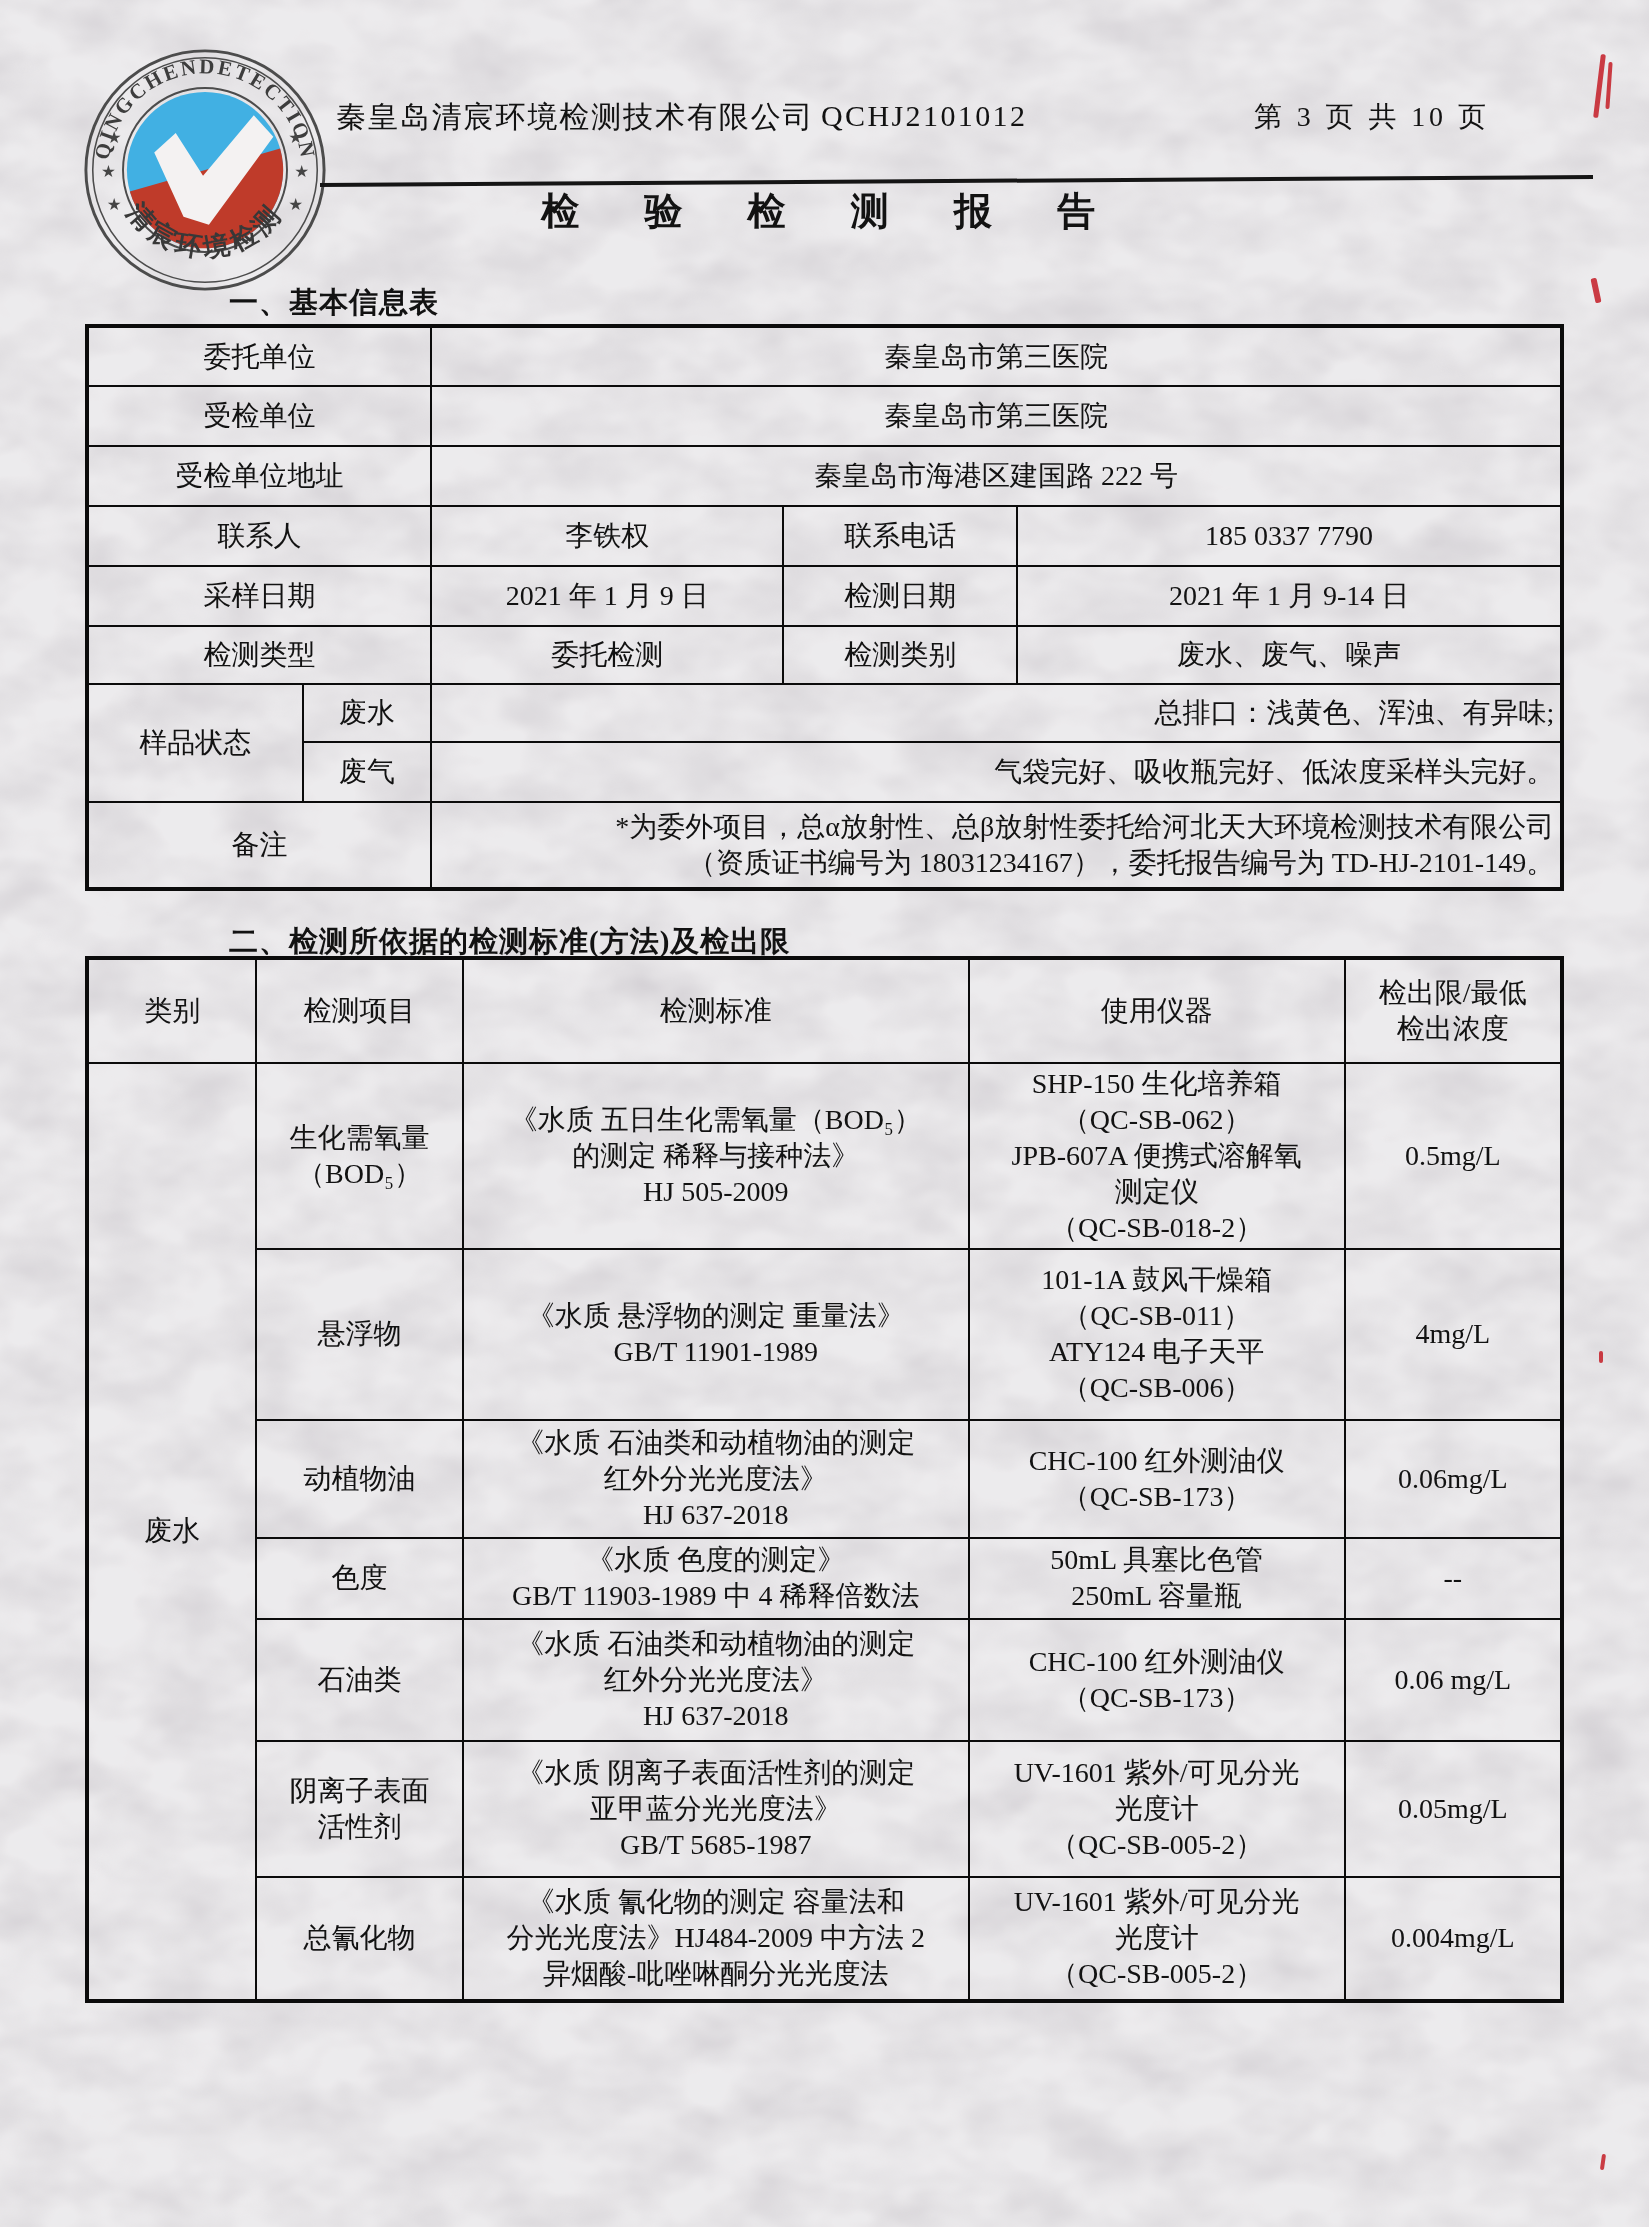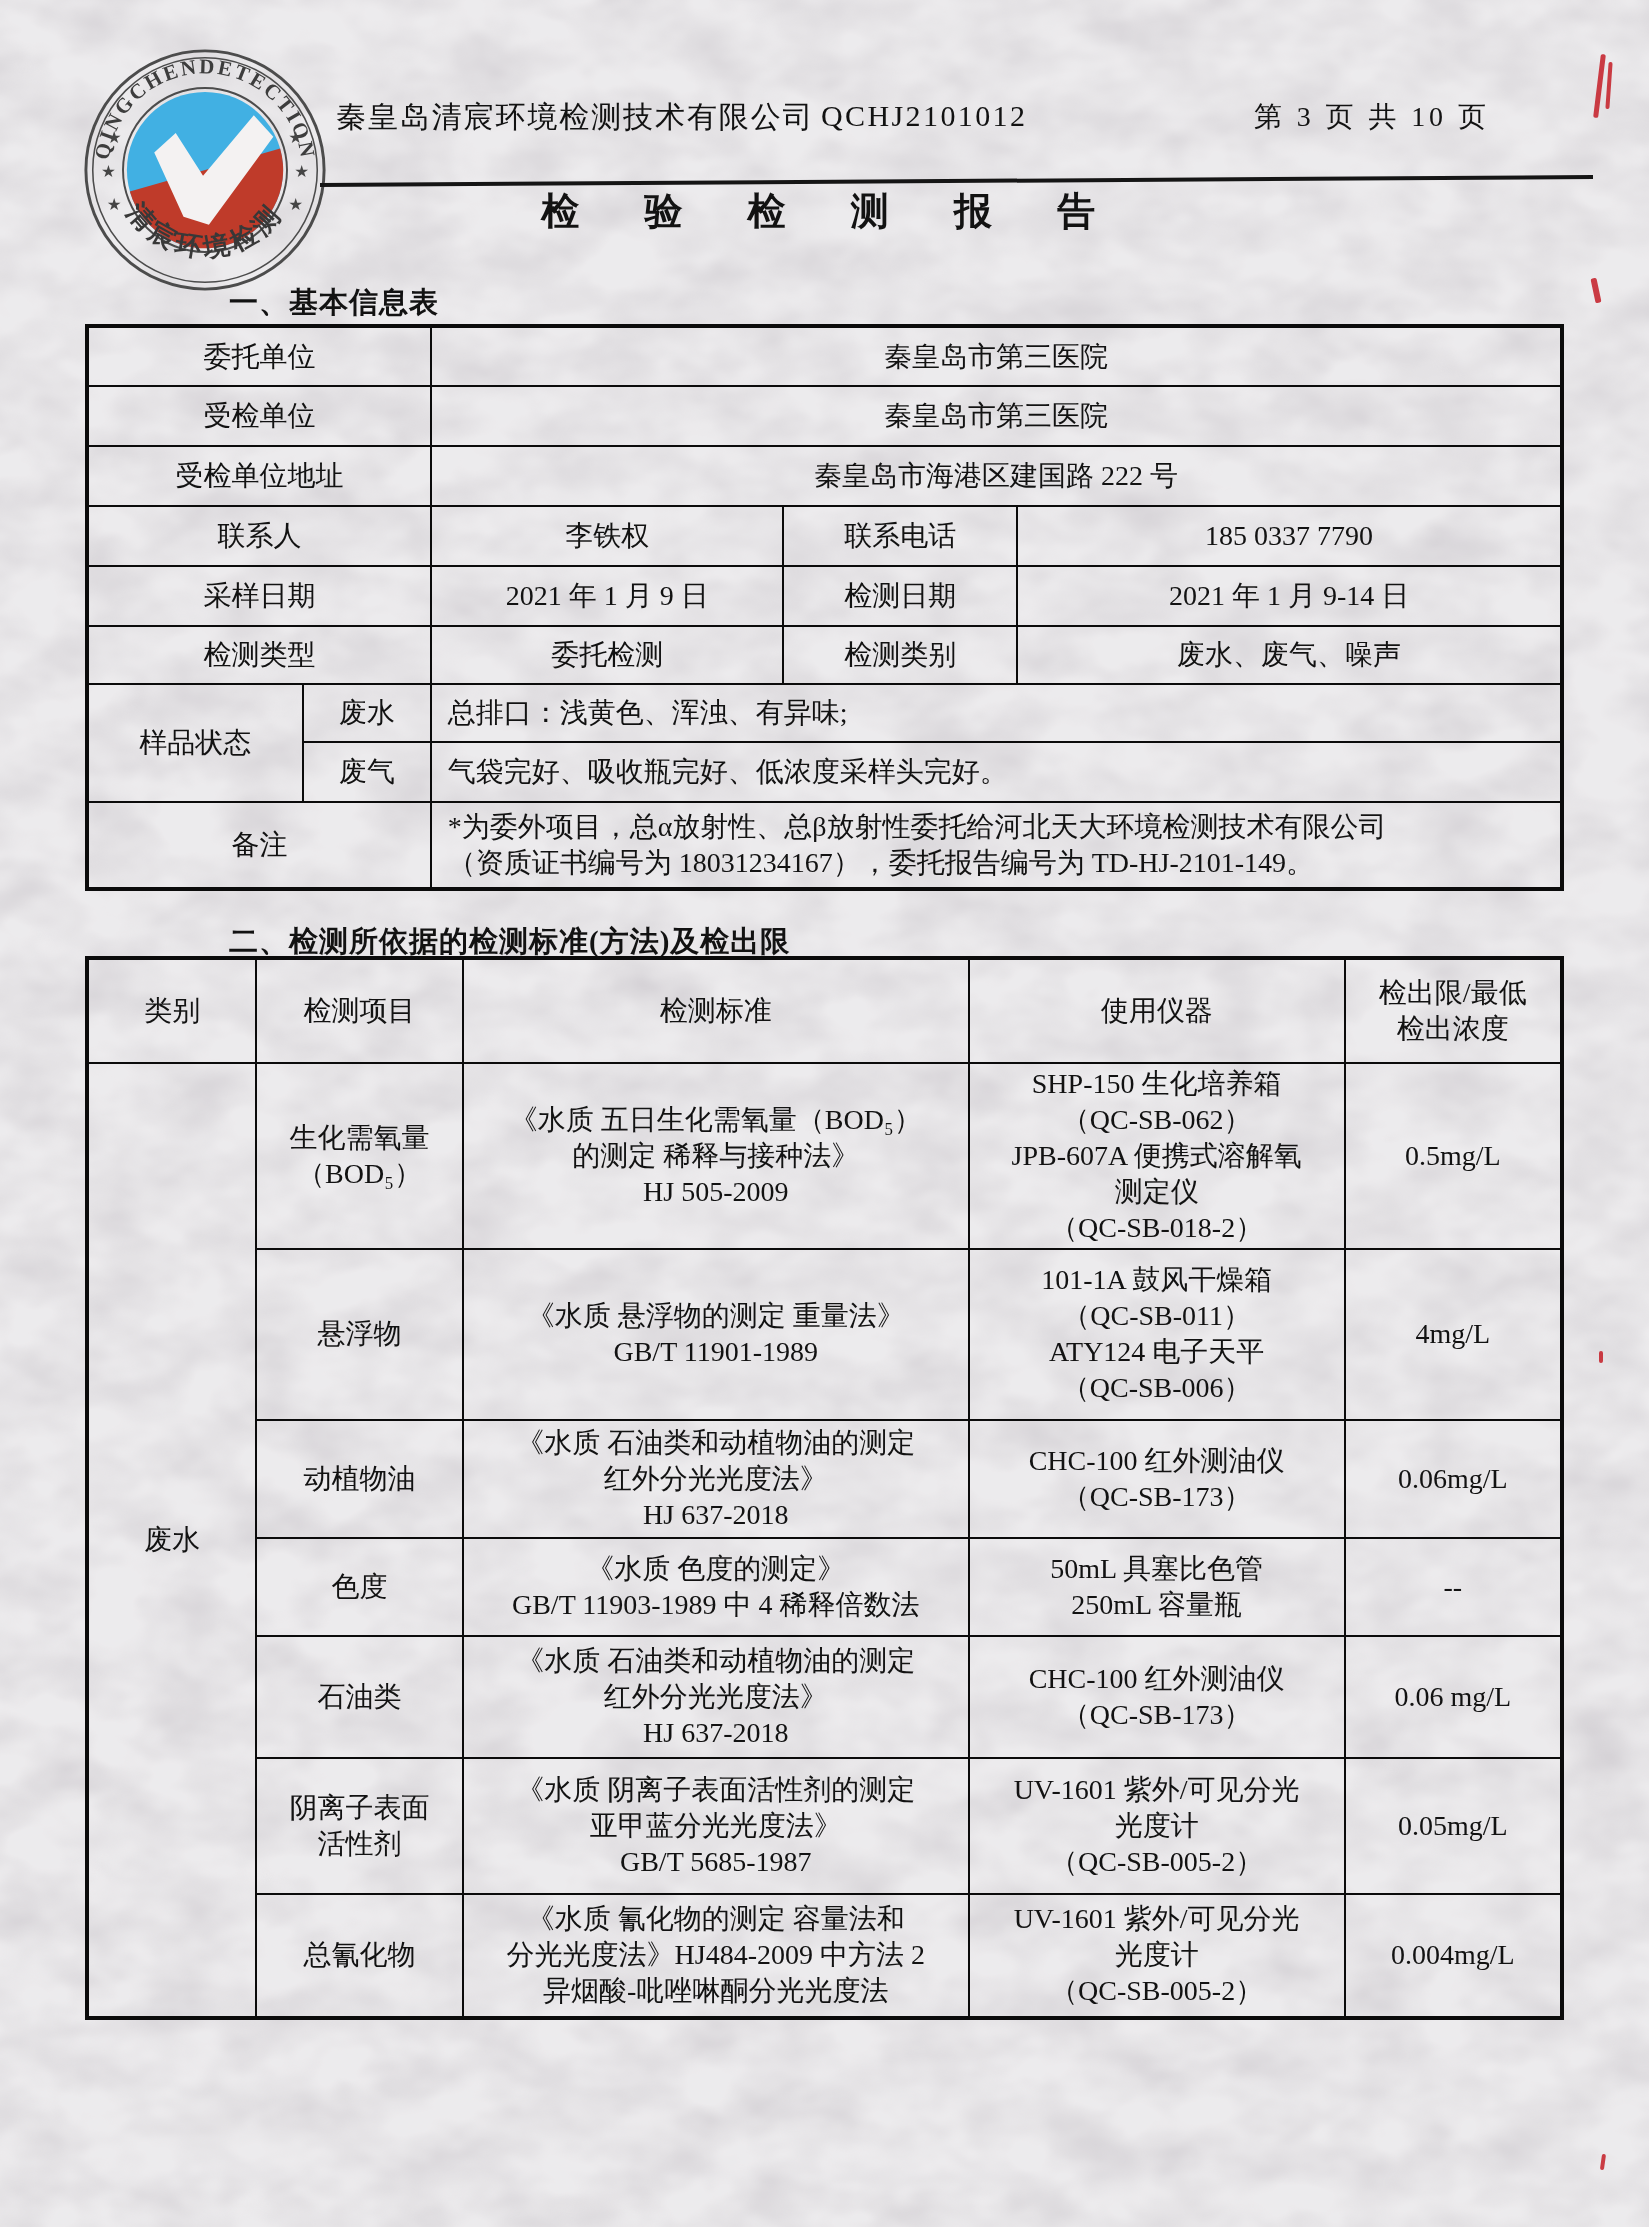--- a/index.html
+++ b/index.html
@@ -38,25 +38,25 @@
     border:2.4px solid #0b0b0b;
     font-size:28px;font-weight:normal;
     text-align:center;vertical-align:middle;
     padding:1.9px 5.8px;
     white-space:pre-line;
     line-height:1.28;
     overflow:hidden;
   }
   table{border:4.4px solid #0b0b0b;}
   .t1 .r62{height:60px;} .t1 .r60{height:58px;} .t1 .r90{height:87px;}
-  .left{text-align:left;padding-left:15.5px;}
+  .left{text-align:right;padding-left:15.5px;}
   .t2 td{font-size:28px;line-height:36px;}
   .t2 .hdr{height:105px;}
   .t2 .rb1{height:184px;} .t2 .rb2{height:171px;} .t2 .rb3{height:118px;}
-  .t2 .rb4{height:98px;}  .t2 .rb5{height:122px;} .t2 .rb6{height:136px;}
+  .t2 .rb4{height:81px;}  .t2 .rb5{height:122px;} .t2 .rb6{height:136px;}
   .t2 .rb7{height:124px;}
 
   
   .artifact{position:absolute;background:rgba(196,28,38,.85);border-radius:1.9px;z-index:2;}
   .a1{left:1597px;top:54px;width:4.9px;height:64px;transform:rotate(7deg);}
   .a1b{left:1607px;top:62px;width:3.9px;height:47px;transform:rotate(4deg);}
   .a2{left:1593px;top:278px;width:5.8px;height:25px;transform:rotate(-12deg);}
   .a3{left:1599px;top:1351px;width:3.9px;height:11.6px;}
   .a4{left:1601px;top:2154px;width:3.9px;height:15.5px;transform:rotate(8deg);}
 </style>

